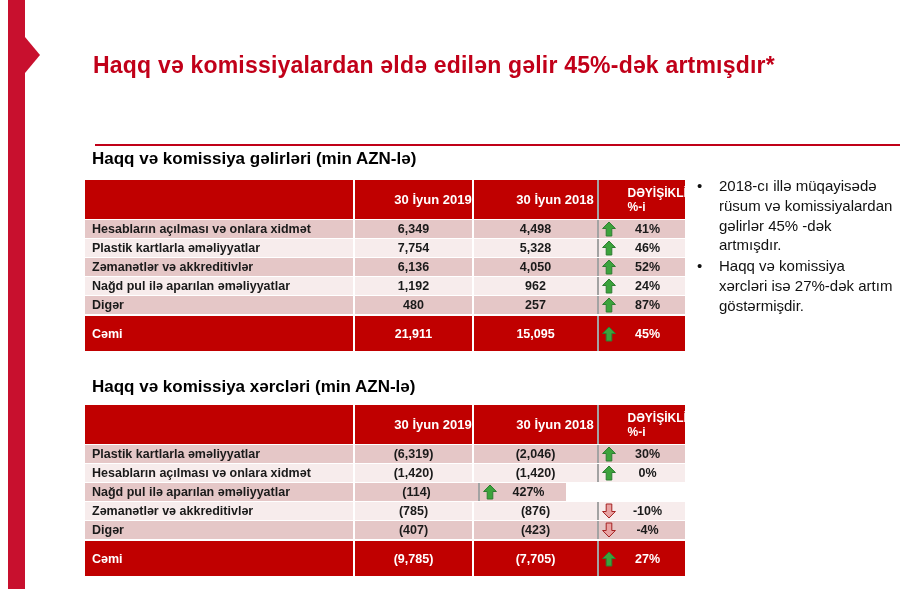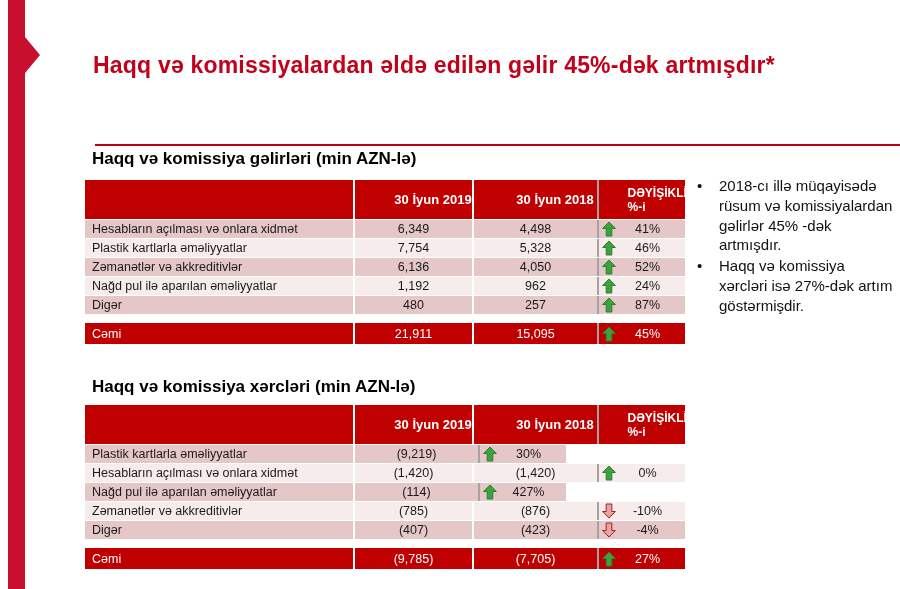--- a/index.html
+++ b/index.html
@@ -17,24 +17,24 @@
   .rule{position:absolute;left:95px;top:144px;right:0;height:2px;background:#C00018;}
 
   .section-title{position:absolute;left:92px;margin:0;font-size:17px;font-weight:bold;color:#000000;}
   #sec1-title{top:149px;} #sec2-title{top:377px;}
 
   .table{position:absolute;left:85px;width:600px;}
   #table-0{top:180px;} #table-1{top:405px;}
 
   .thead{display:flex;height:39px;margin-bottom:1px;background:#C00000;}
   .th{display:flex;align-items:center;justify-content:center;color:#fff;font-weight:bold;font-size:13px;box-sizing:border-box;padding-left:39px;}
-  .trow{display:flex;height:18px;margin-bottom:1px;font-size:12.5px;}
+  .trow{display:flex;height:18px;margin-bottom:1px;font-size:12.5px;font-weight:bold;}
   .trow.dark .td{background:#E5C7C7;}
   .trow.light .td{background:#F7ECEC;}
-  .trow.total{height:21px;margin-top:9px;font-weight:normal;}
+  .trow.total{height:35px;margin-top:2px;font-weight:bold;}
   .trow.total .td{background:#C00000;color:#fff;}
   .td{display:flex;align-items:center;box-sizing:border-box;}
   .c0{width:270px;border-right:2px solid #fff;}
   .c1{width:119px;border-right:2px solid #fff;}
   .c2{width:125px;border-right:2px solid #a3a3a3;}
   .c3{width:86px;}
   .td.c0{padding-left:7px;}
   .td.c1,.td.c2{justify-content:center;}
   .td.c3{padding-left:3px;}
   .th.c3{font-size:12px;}
@@ -146,21 +146,22 @@
 <h2 class="section-title" id="sec2-title">Haqq və komissiya xərcləri (min AZN-lə)</h2>
 <div class="table" id="table-1">
     <div class="thead">
       <div class="th c0"></div>
       <div class="th c1">30 İyun 2019</div>
       <div class="th c2">30 İyun 2018</div>
       <div class="th c3">DƏYİŞİKLİK %-i</div>
     </div>
     <div class="trow dark">
       <div class="td c0">Plastik kartlarla əməliyyatlar</div>
-      <div class="td c2">(9,219)</div>
+      <div class="td c1">(6,319)</div>
+      <div class="td c2">(2,046)</div>
       <div class="td c3">
         <svg class="arrow-svg arrow-up" width="14" height="16" viewBox="0 0 14 16">
           <path d="M7 1 L13.4 7.5 L9.8 7.5 L9.8 15 L4.2 15 L4.2 7.5 L0.6 7.5 Z"></path>
         </svg>
         <span class="pct">30%</span>
       </div>
     </div>
     <div class="trow light">
       <div class="td c0">Hesabların açılması və onlara xidmət</div>
       <div class="td c1">(1,420)</div>

